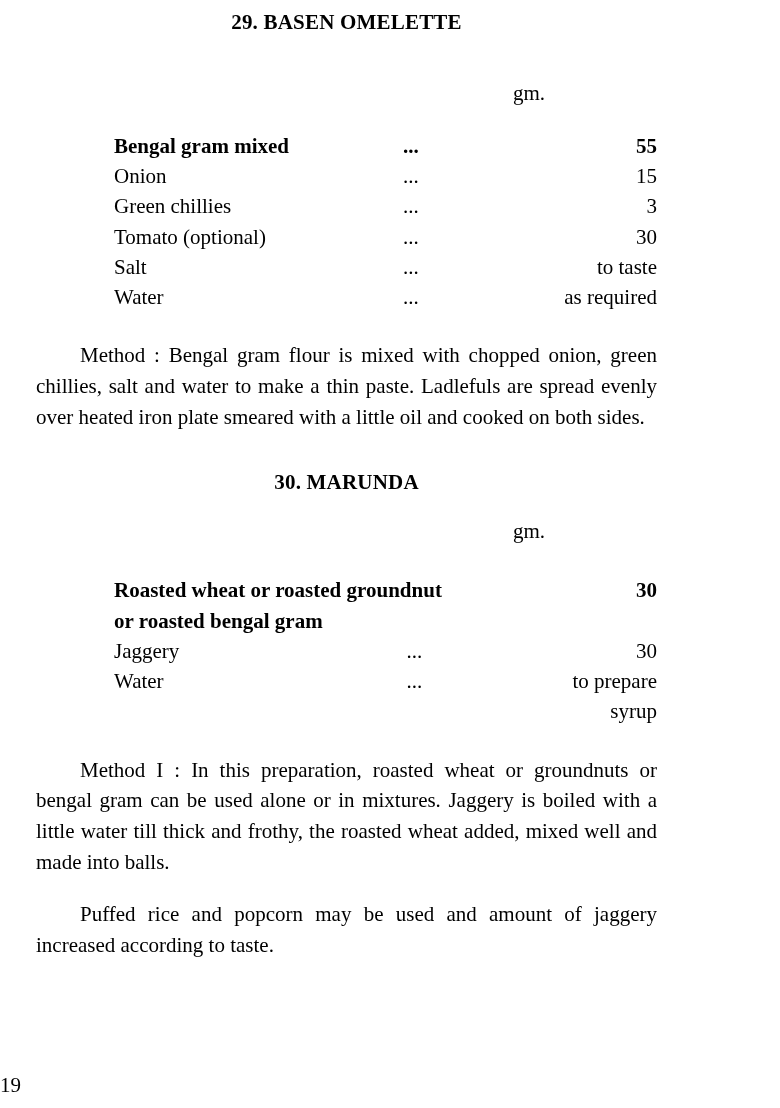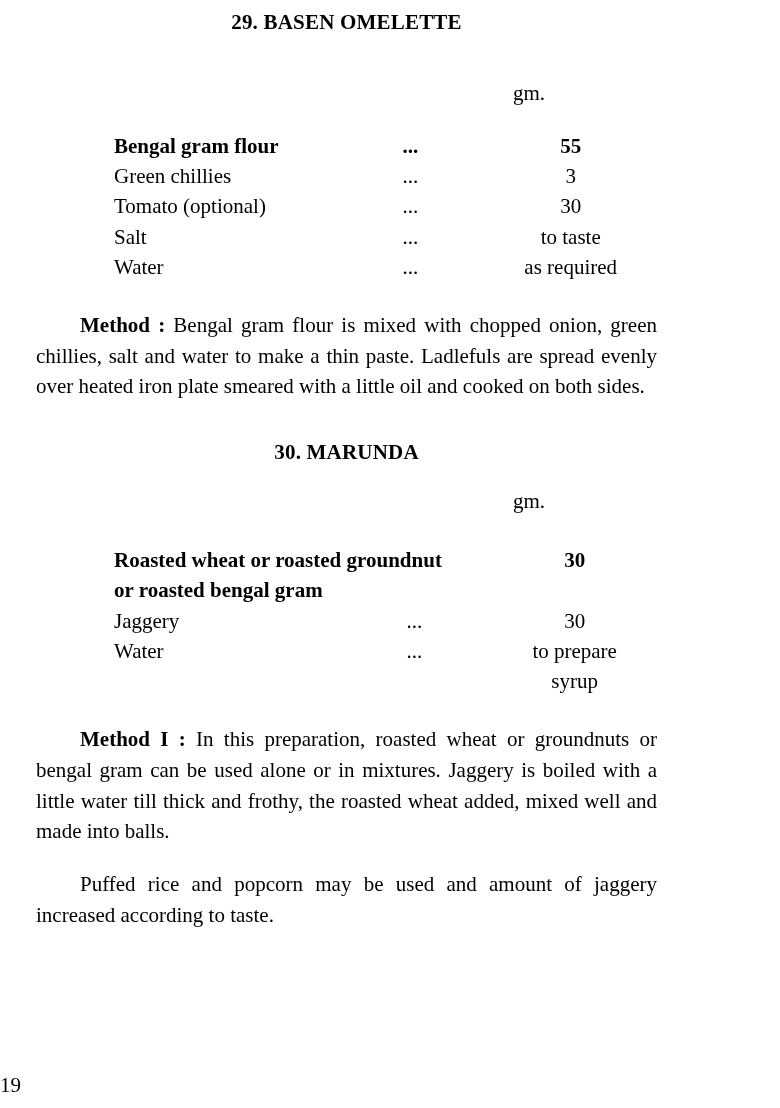--- a/index.html
+++ b/index.html
@@ -56,21 +56,21 @@
     width: 300px;
     white-space: nowrap;
   }
   td.ing-dots {
     width: 88px;
     text-align: left;
     padding-left: 2px;
   }
   td.ing-amt {
     width: 180px;
-    text-align: center;
+    text-align: right;
     white-space: nowrap;
     margin-top: 12px;
   }
   .bold {
     font-weight: bold;
   }
   .amt-indent-1 { padding-left: 0px; }
   .amt-indent-2 { padding-left: 9px; }
   .amt-indent-3 { padding-left: 4px; }
   .wide-name {
@@ -78,21 +78,21 @@
   }
   .para {
     font-size: 21px;
     line-height: 1.46;
     text-align: justify;
     margin: 0;
     padding: 0;
     text-indent: 44px;
   }
   .para .lead {
-    font-weight: bold;
+    font-weight: normal;
   }
   .spacer-22 { height: 22px; }
   .spacer-16 { height: 16px; }
   .spacer-10 { height: 10px; }
   .spacer-6 { height: 6px; }
   .spacer-28 { height: 28px; }
   .spacer-34 { height: 34px; }
   .page-number {
     position: absolute;
     left: 0;
@@ -114,23 +114,28 @@
 
     <div class="unit-row">
       <span class="unit-label">gm.</span>
     </div>
 
     <div class="spacer-10"></div>
 
     <table class="ingredients">
       <tbody>
           <tr>
-        <td class="ing-name bold">Bengal gram flour</td>
+        <td class="ing-name bold">Bengal gram mixed</td>
         <td class="ing-dots bold">...</td>
         <td class="ing-amt bold amt-indent-1">55</td>
+      </tr>
+      <tr>
+        <td class="ing-name">Onion</td>
+        <td class="ing-dots">...</td>
+        <td class="ing-amt amt-indent-1">15</td>
       </tr>
       <tr>
         <td class="ing-name">Green chillies</td>
         <td class="ing-dots">...</td>
         <td class="ing-amt amt-indent-2">3</td>
       </tr>
       <tr>
         <td class="ing-name">Tomato  (optional)</td>
         <td class="ing-dots">...</td>
         <td class="ing-amt amt-indent-1">30</td>

